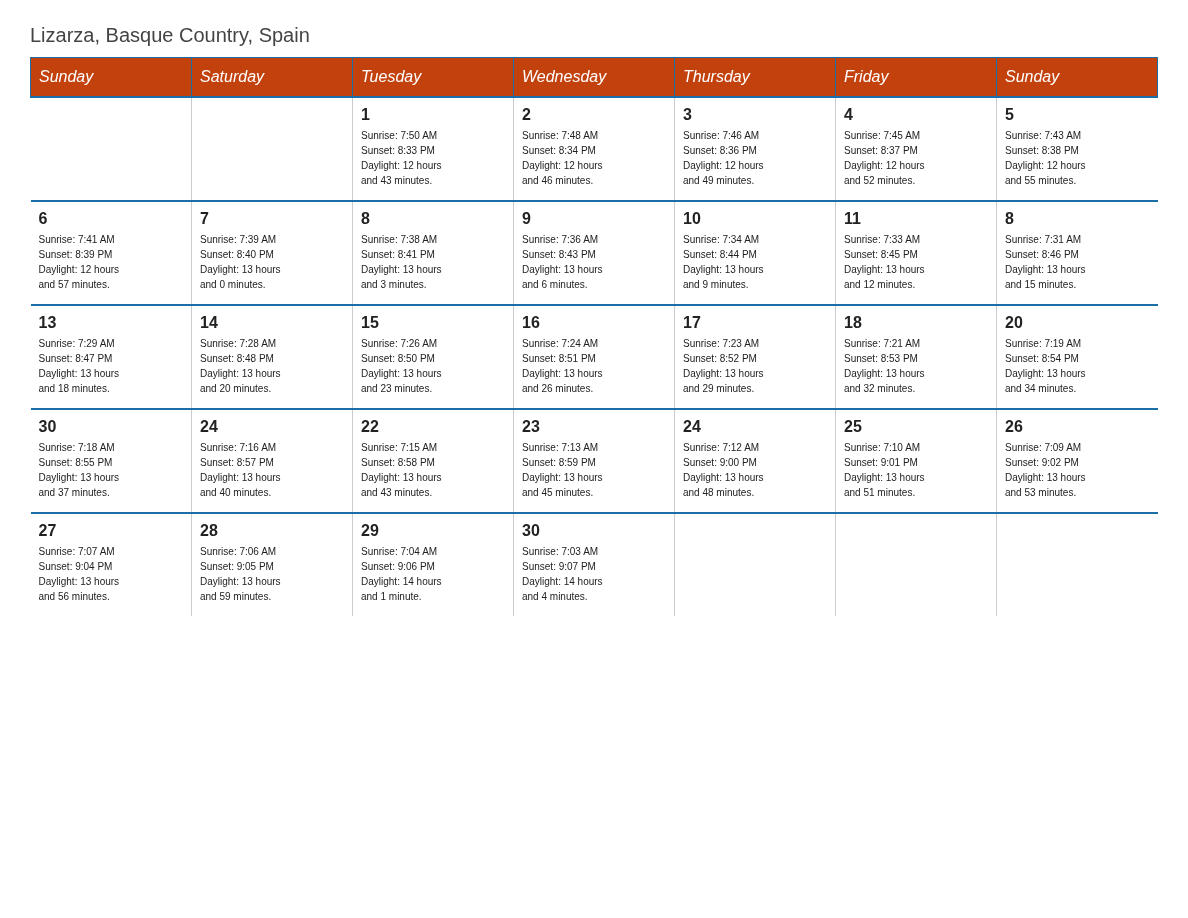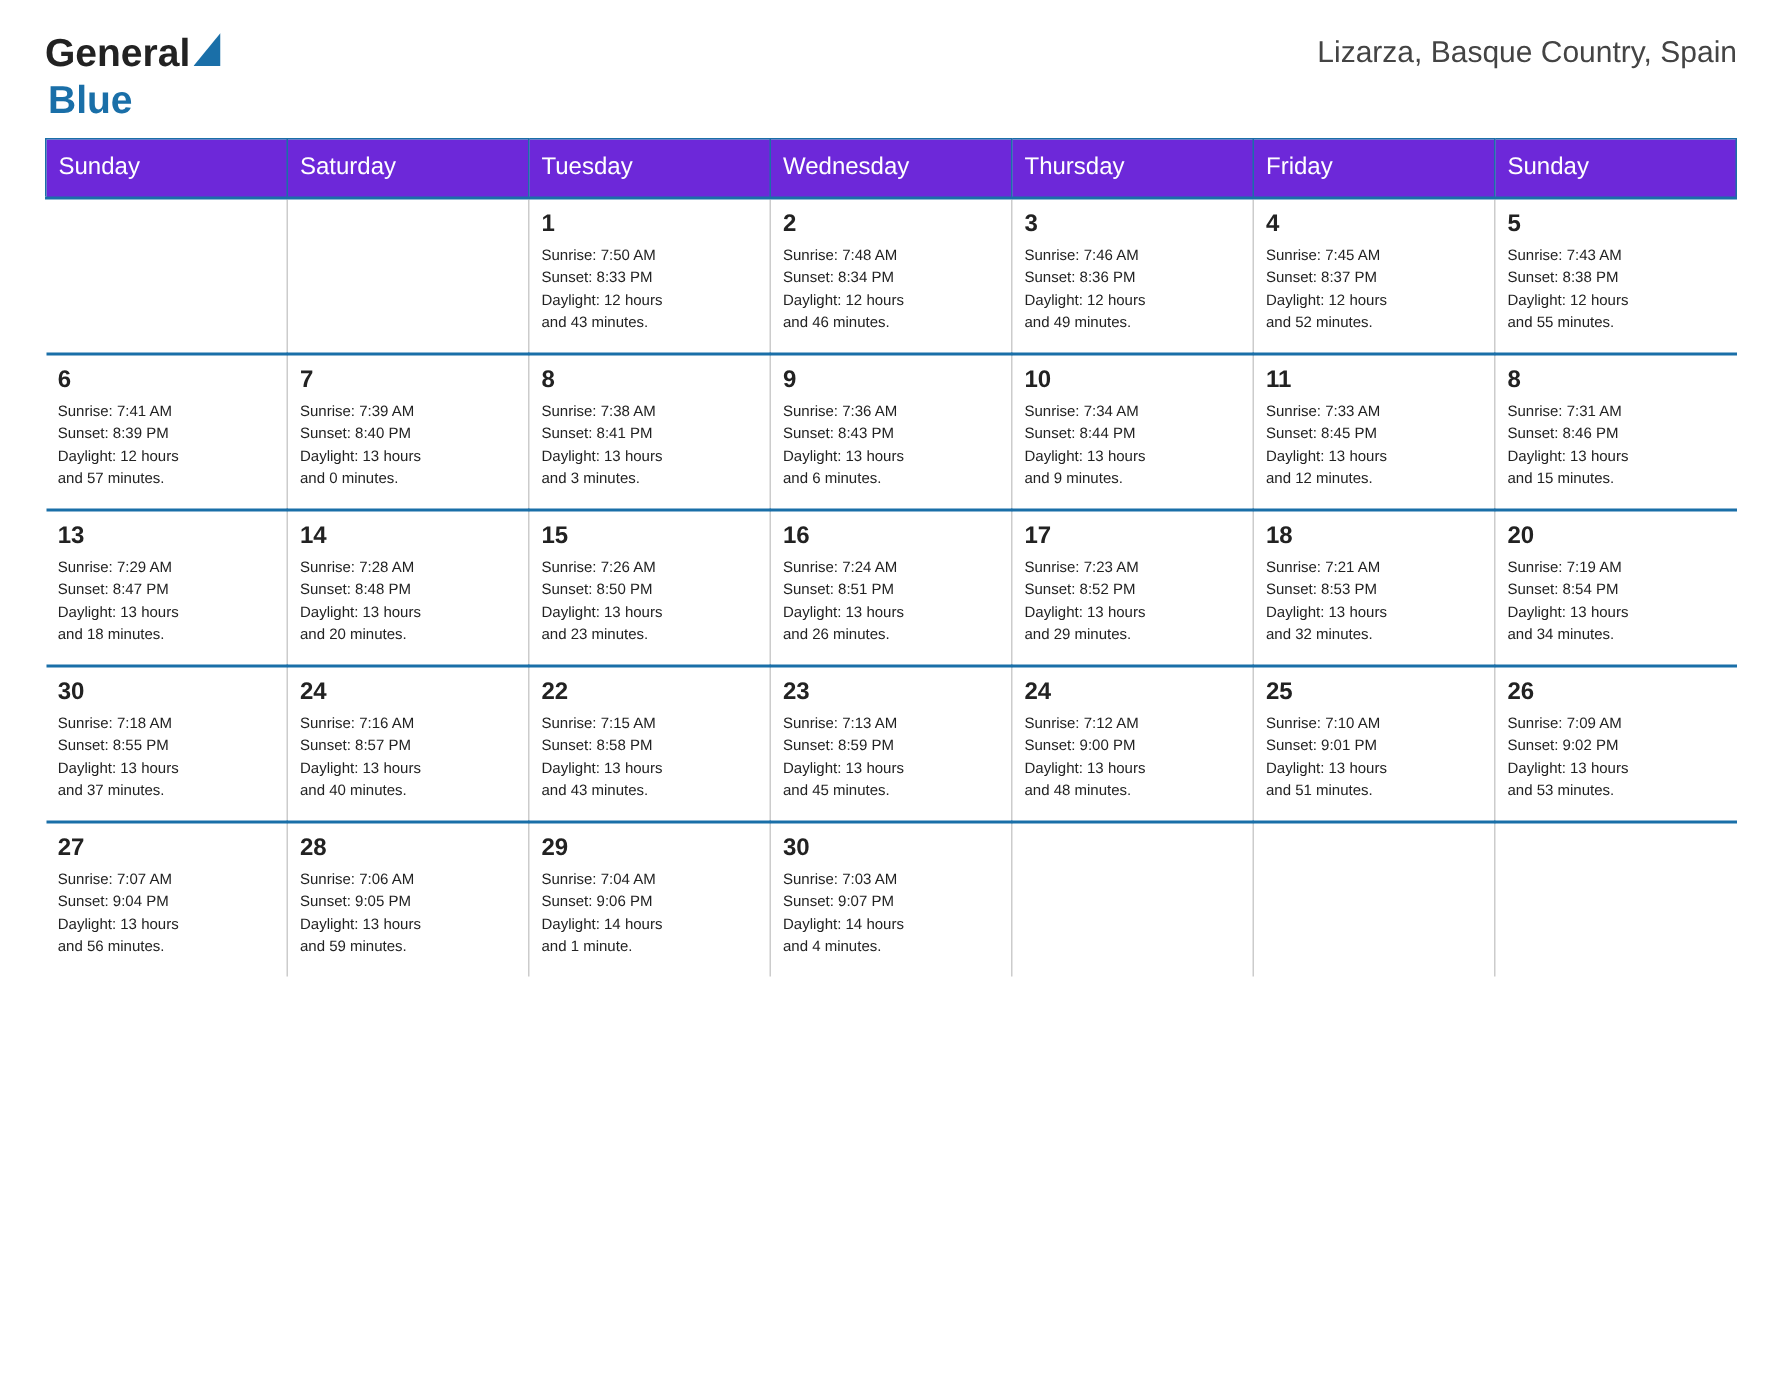--- a/index.html
+++ b/index.html
@@ -47,22 +47,23 @@
       color: #444;
       margin-top: 4px;
       text-align: right;
     }
     .calendar {
       width: 100%;
       border-collapse: collapse;
       margin-top: 10px;
     }
     .calendar thead tr {
-      background-color: #6d28d9;
+      background-color: #c2410c;
       color: #fff;
+      font-style: italic;
     }
     .calendar thead th {
       padding: 10px 8px;
       font-size: 16px;
       font-weight: normal;
       text-align: left;
       border: 1px solid #1a6fa8;
     }
     .calendar tbody tr {
       border-top: 2px solid #1a6fa8;
@@ -95,31 +96,20 @@
       color: #222;
     }
     .empty-cell {
       background: #fff;
     }
   </style>
 </head>
 <body>
 
 <div class="header">
-  <div class="logo-block">
-    <div class="logo-row1">
-      <span style="font-size:26px;font-weight:bold;color:#222;">General</span>
-      <span style="display:inline-block;margin-left:2px;margin-bottom:0px;">
-        <svg width="18" height="22" viewBox="0 0 18 22">
-          <polygon points="0,22 18,22 18,0" fill="#1a6fa8"></polygon>
-        </svg>
-      </span>
-    </div>
-    <div class="logo-row2">Blue</div>
-  </div>
   <div class="title-block">
     <h2>Lizarza, Basque Country, Spain</h2>
   </div>
 </div>
 
 <table class="calendar">
   <thead>
     <tr>
     <th>Sunday</th>
         <th>Saturday</th>

